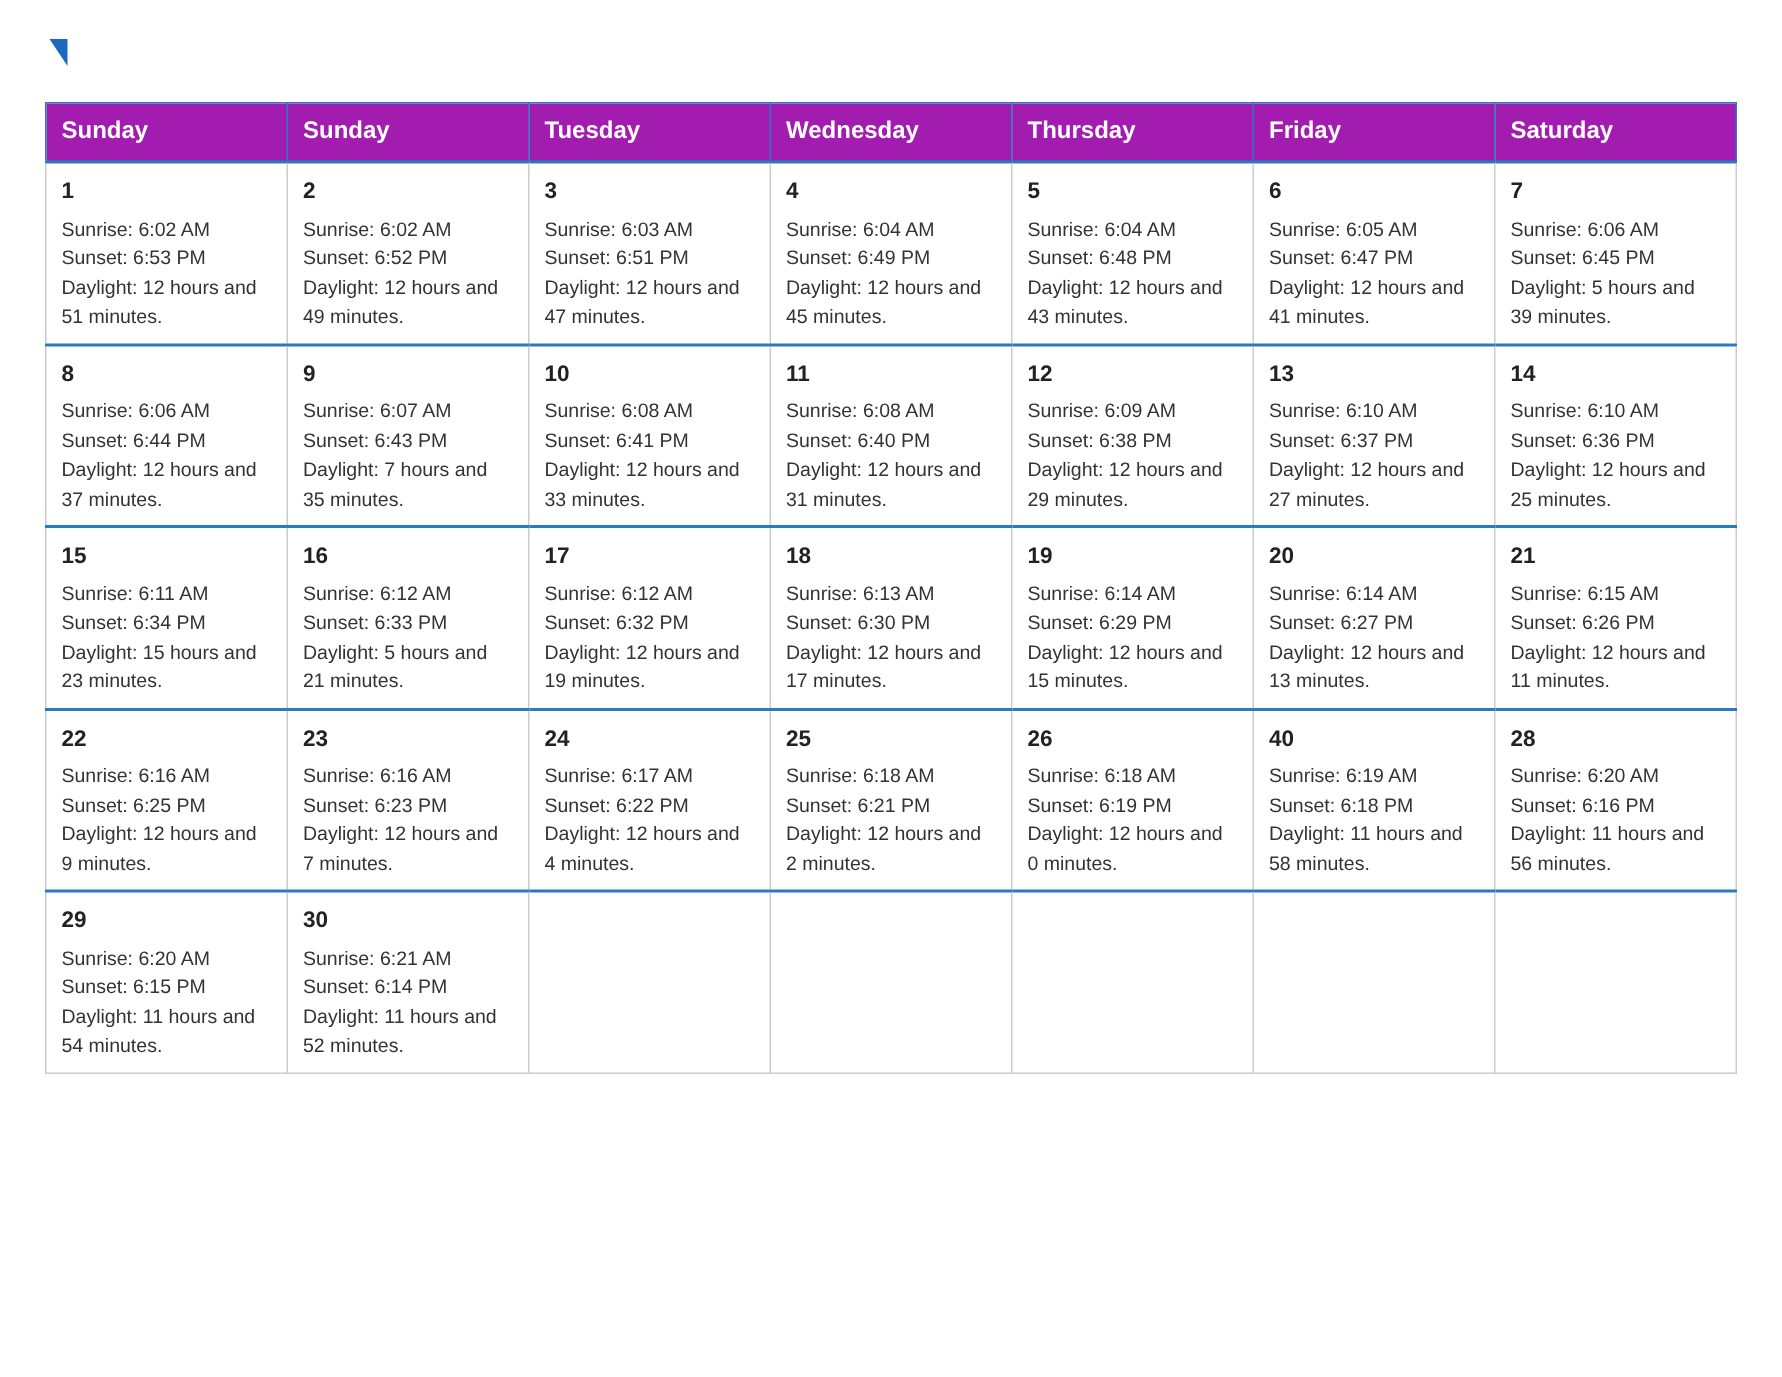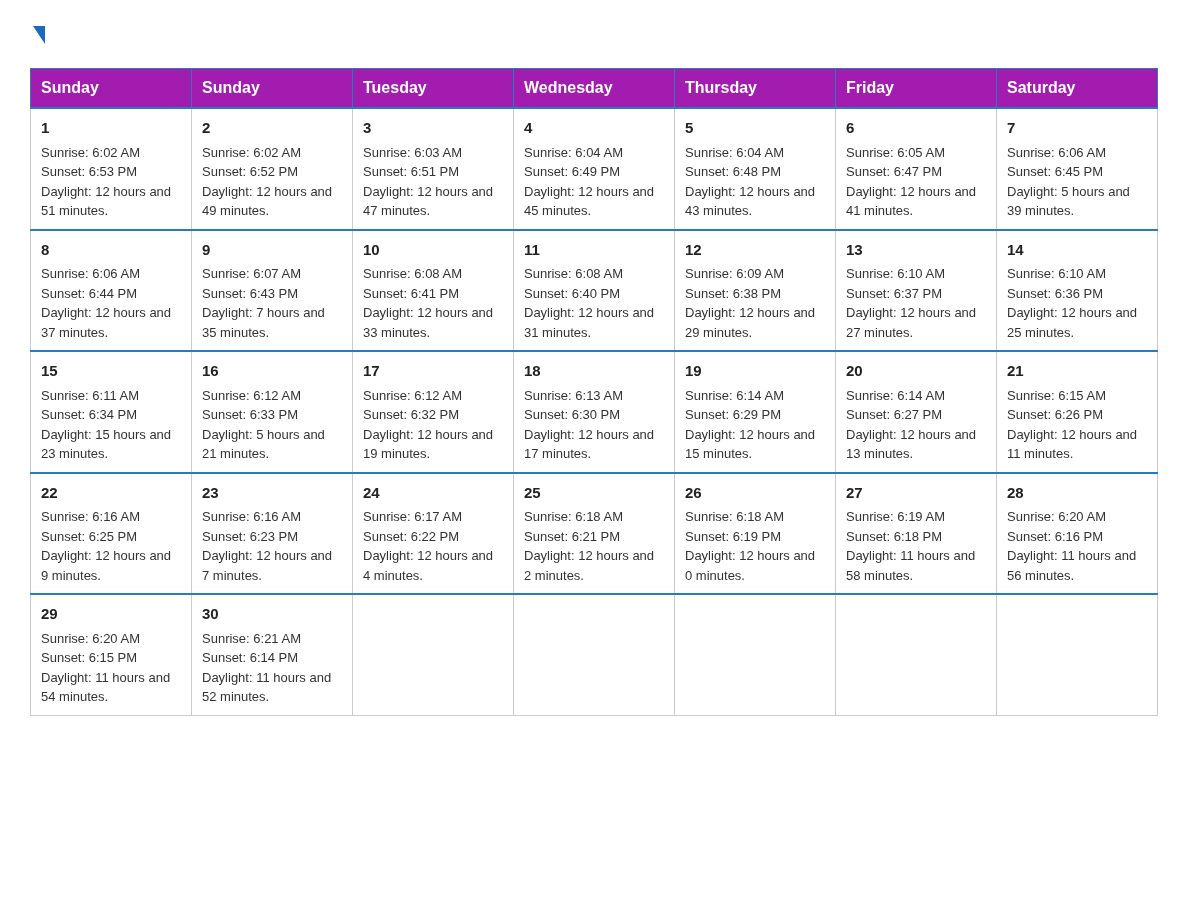--- a/index.html
+++ b/index.html
@@ -283,21 +283,21 @@
         <span class="day-info">Sunset: 6:21 PM</span><br>
         <span class="day-info">Daylight: 12 hours and 2 minutes.</span>
       </td>
         <td>
         <span class="day-num">26</span>
         <span class="day-info">Sunrise: 6:18 AM</span><br>
         <span class="day-info">Sunset: 6:19 PM</span><br>
         <span class="day-info">Daylight: 12 hours and 0 minutes.</span>
       </td>
         <td>
-        <span class="day-num">27</span>
+        <span class="day-num">40</span>
         <span class="day-info">Sunrise: 6:19 AM</span><br>
         <span class="day-info">Sunset: 6:18 PM</span><br>
         <span class="day-info">Daylight: 11 hours and 58 minutes.</span>
       </td>
         <td>
         <span class="day-num">28</span>
         <span class="day-info">Sunrise: 6:20 AM</span><br>
         <span class="day-info">Sunset: 6:16 PM</span><br>
         <span class="day-info">Daylight: 11 hours and 56 minutes.</span>
       </td>

